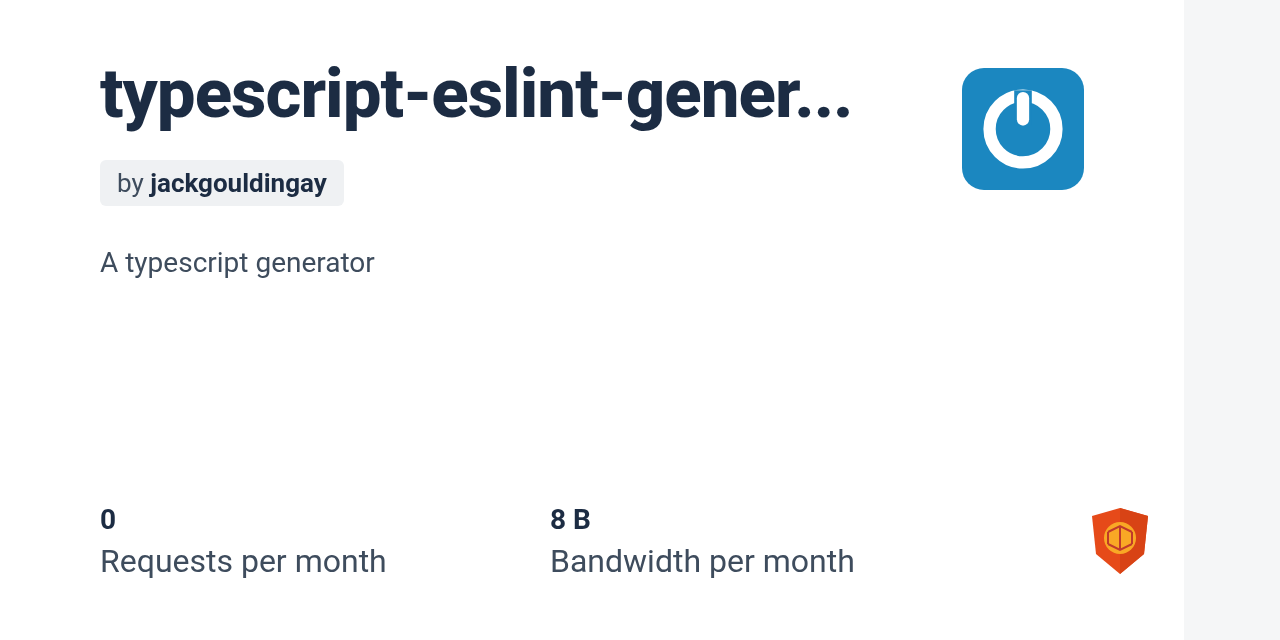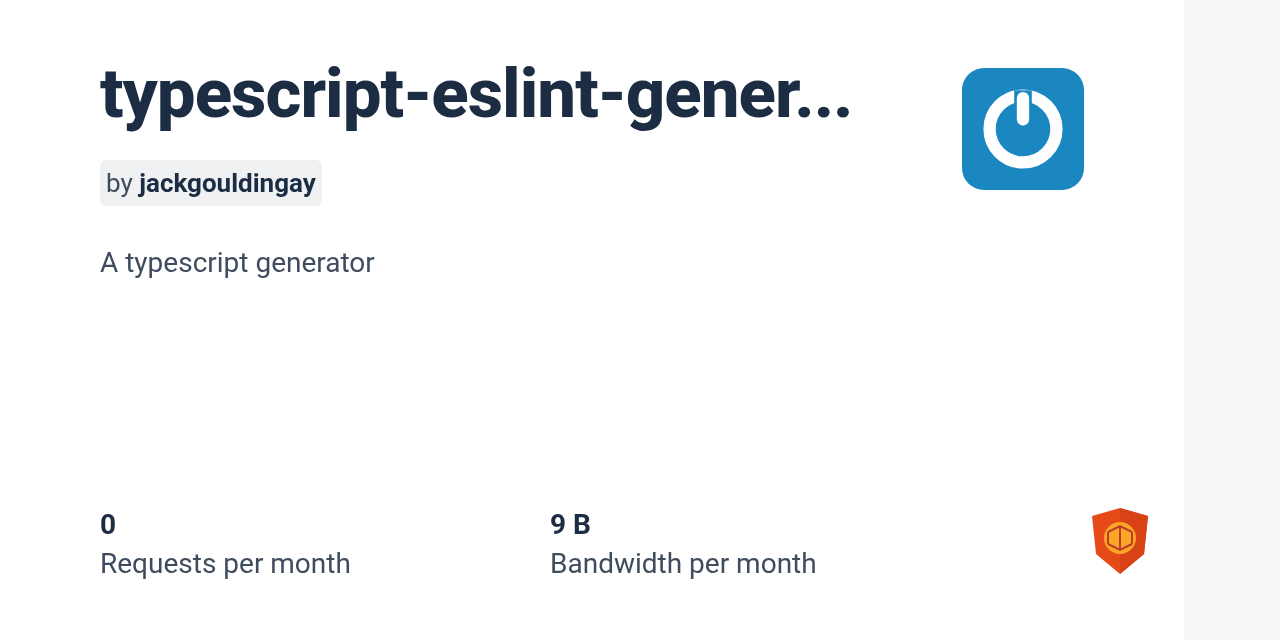--- a/index.html
+++ b/index.html
@@ -60,21 +60,21 @@
       height: 88px;
     }
     .badges {
       display: flex;
       gap: 16px;
       margin-top: 28px;
     }
     .badge {
       background: #eff1f3;
       border-radius: 6px;
-      padding: 8px 6px;
+      padding: 8px 17px;
       font-size: 26px;
       color: #3e4c5d;
     }
     .badge .strong {
       font-weight: 700;
       color: #1c2c43;
     }
     .description {
       margin-top: 40px;
       font-size: 28px;
@@ -92,21 +92,21 @@
     .stat {
       flex: 1;
     }
     .stat-value {
       font-size: 28px;
       font-weight: 700;
       color: #1c2c43;
       margin-bottom: 6px;
     }
     .stat-label {
-      font-size: 28px;
+      font-size: 32px;
       color: #3e4c5d;
       font-weight: 400;
     }
     .logo {
       position: absolute;
       bottom: 60px;
       right: 128px;
     }
     .shield {
       position: relative;
@@ -140,21 +140,21 @@
     </div>
   </div>
 </div>
 
 <div class="stats">
   <div class="stat">
     <div class="stat-value">0</div>
     <div class="stat-label">Requests per month</div>
   </div>
   <div class="stat">
-    <div class="stat-value">9 B</div>
+    <div class="stat-value">8 B</div>
     <div class="stat-label">Bandwidth per month</div>
   </div>
 </div>
 
 <div class="logo">
   <svg class="shield" viewBox="0 0 64 70">
     <path d="M32 2 L60 10 L56 48 L32 68 L8 48 L4 10 Z" fill="#e64a19"></path>
     <path d="M32 2 L60 10 L56 48 L32 68 L32 2 Z" fill="#d84315"></path>
     <circle cx="32" cy="32" r="16" fill="#f9a825"></circle>
     <path d="M20 26 L32 20 L44 26 M20 38 L32 44 L44 38 M20 26 L20 38 M44 26 L44 38 M32 20 L32 44" stroke="#c0392b" stroke-width="2" fill="none"></path>

